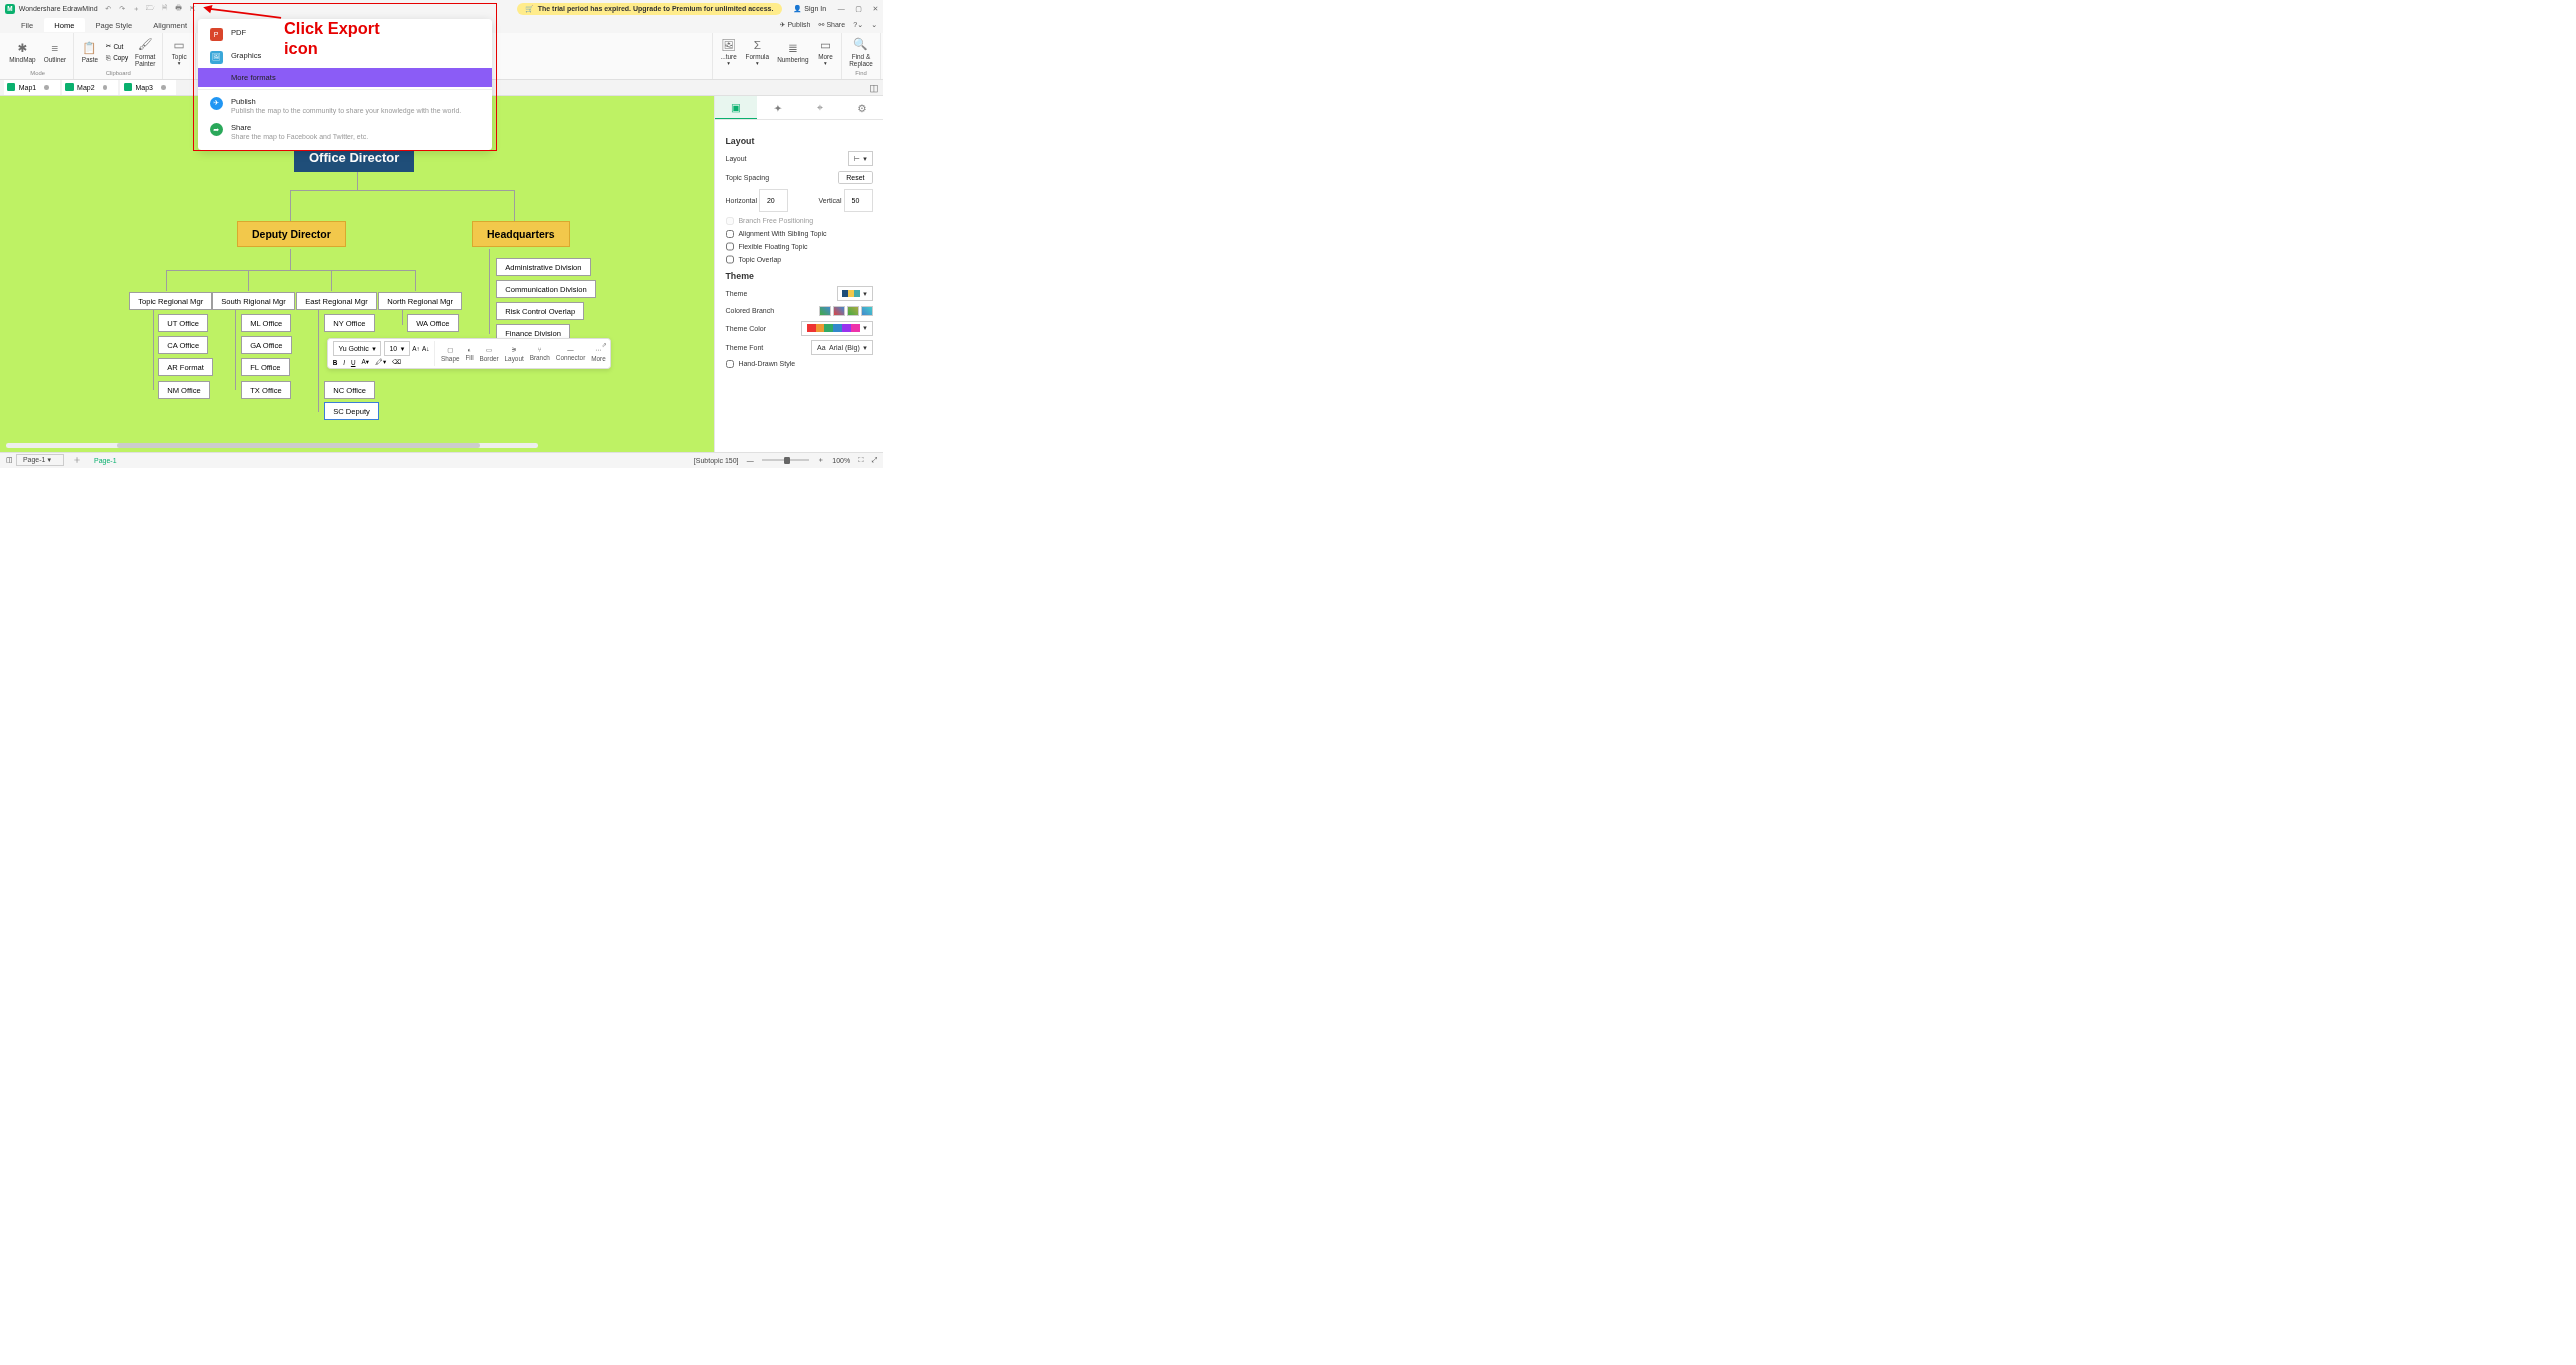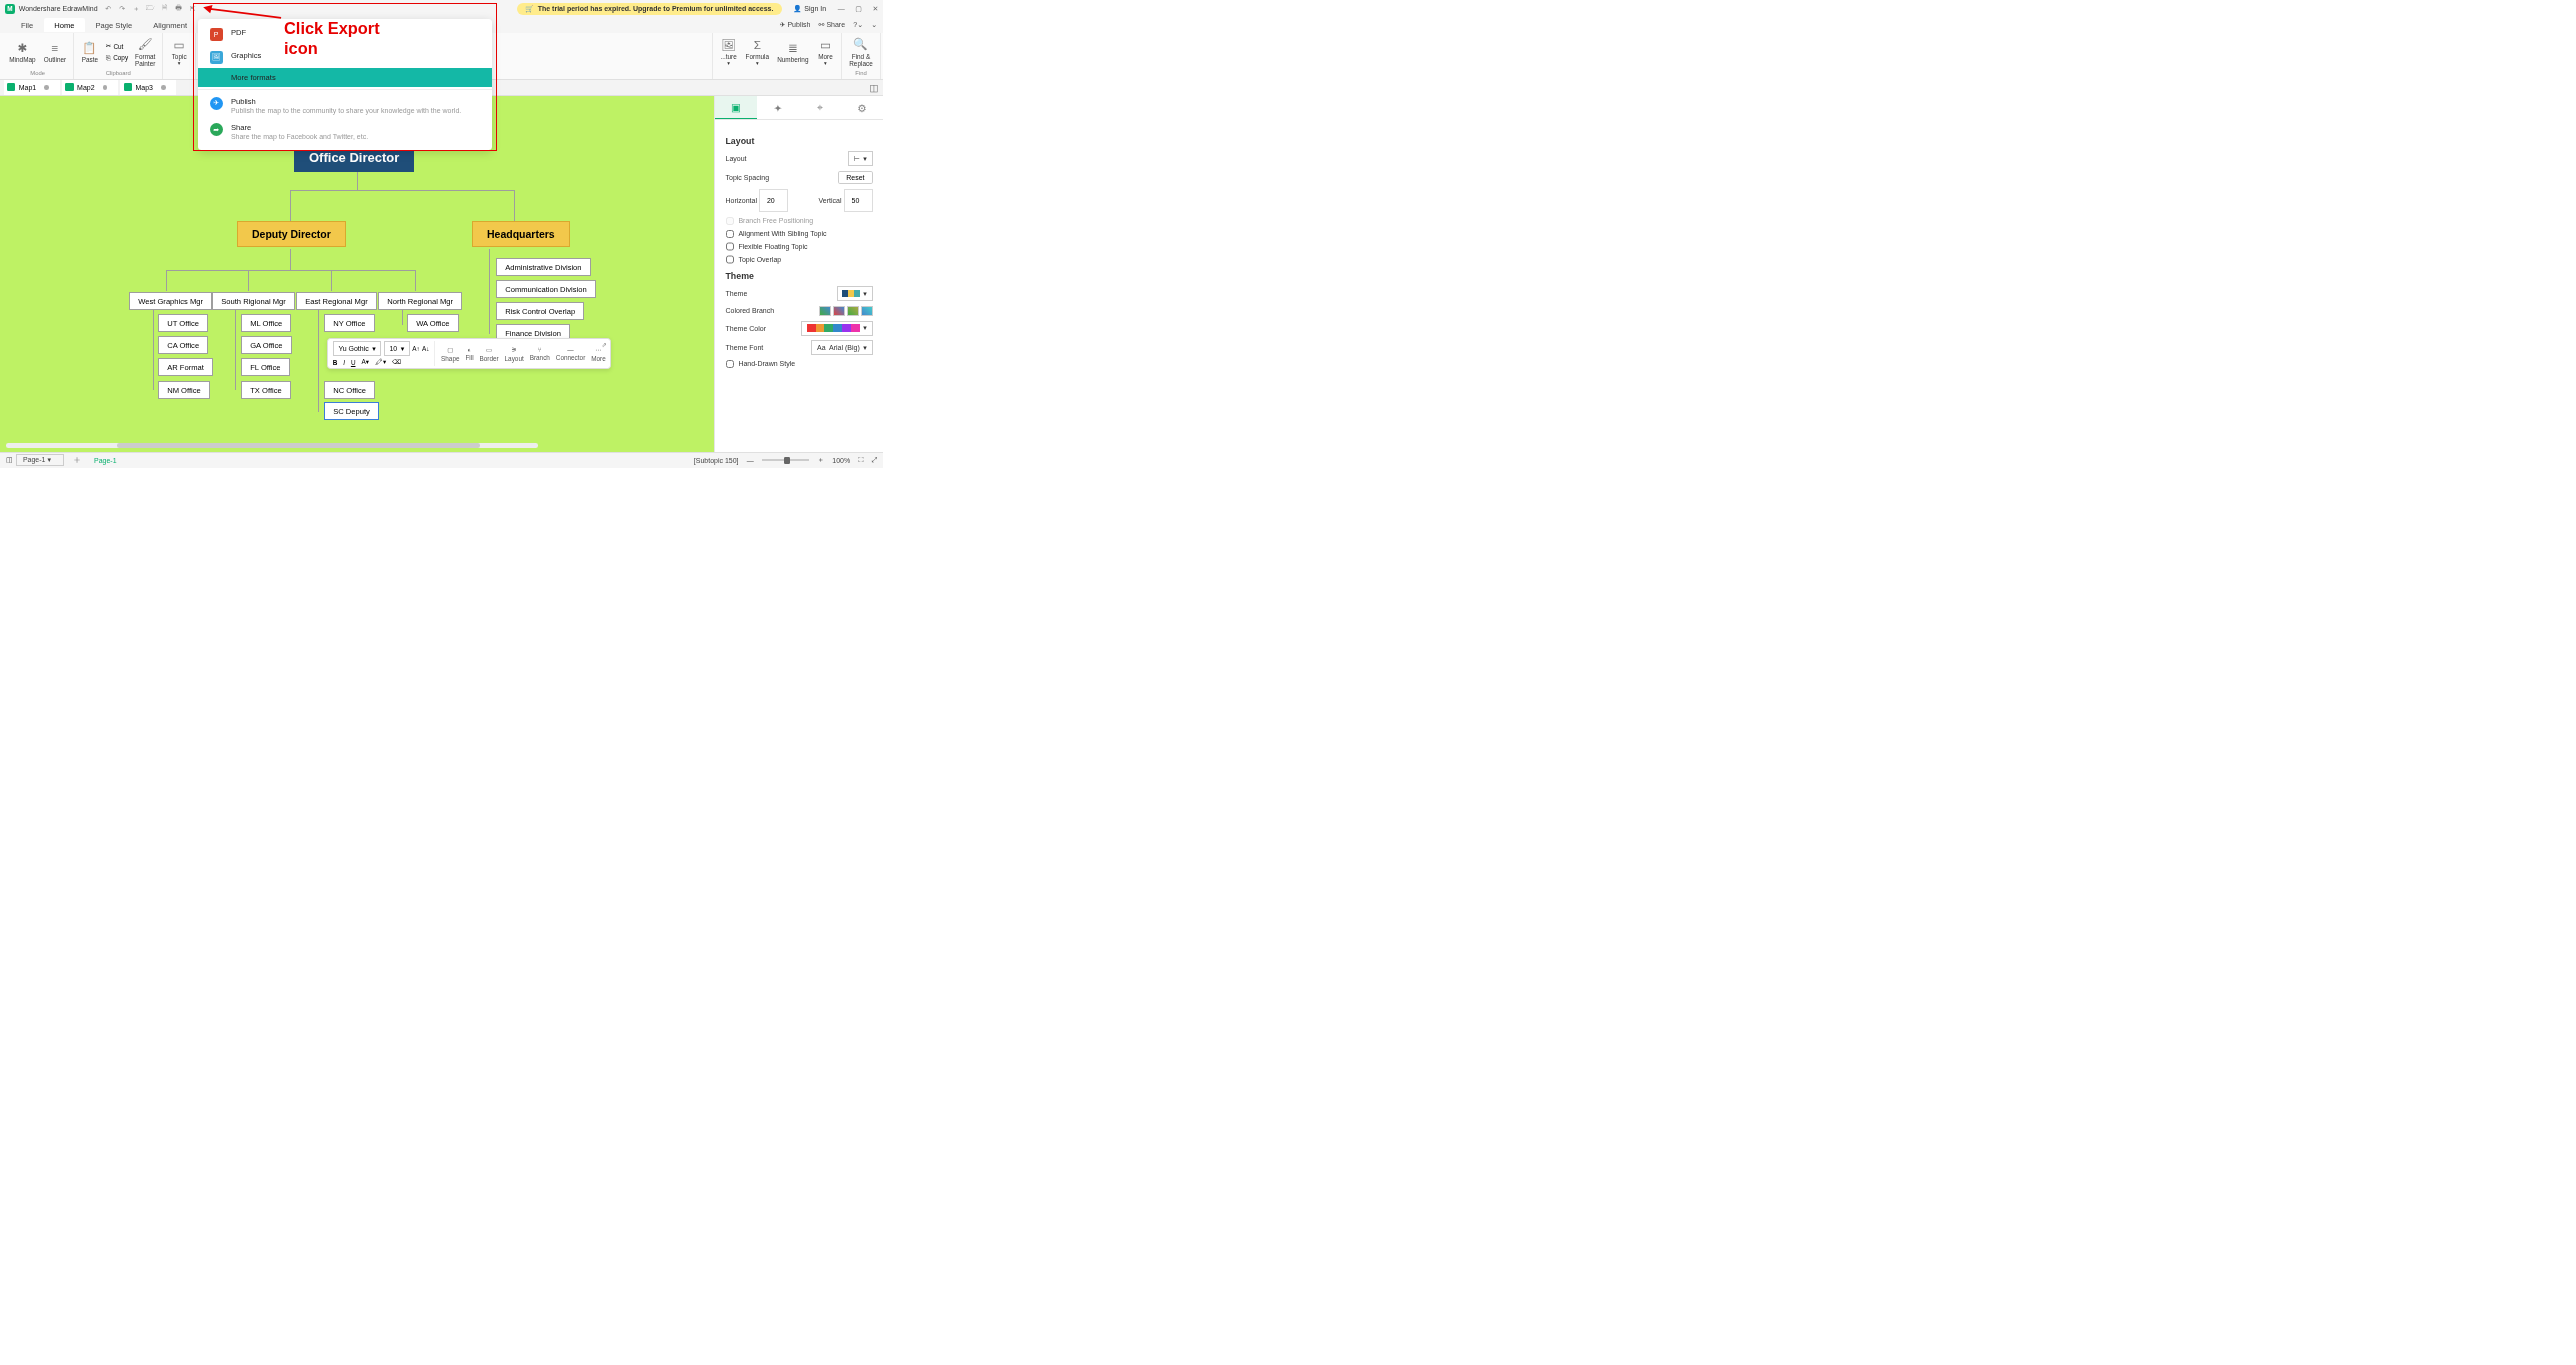--- a/index.html
+++ b/index.html
@@ -74,21 +74,21 @@
 
 .status-bar { position: absolute; left: 0; right: 0; bottom: 0; height: 16.4px; background: #f5f5f5; border-top: 0.6px solid #e0e0e0; display: flex; align-items: center; padding: 0 5.9px; font-size: 7px; color: #444; }
 .status-bar .pg { border: 0.6px solid #ccc; padding: 1.2px 11.7px 1.2px 5.9px; margin: 0 3.5px; }
 .status-bar .plus { font-size: 10.5px; margin-left: 4.7px; opacity: 0.6; }
 .status-bar .pg2 { color: #0ab06e; margin-left: 11.7px; }
 .status-bar .right { margin-left: auto; display: flex; align-items: center; gap: 8.2px; }
 
 
 .export-dd { position: absolute; left: 198px; top: 19px; width: 294px; background: #fff; border-radius: 3.5px; box-shadow: 0 2.3px 9.4px rgba(0,0,0,0.15); z-index: 50; padding: 4.7px 0; }
 .dd-item { display: flex; align-items: flex-start; gap: 8.2px; padding: 4.7px 11.7px; font-size: 7.6px; color: #333; }
-.dd-item:hover, .dd-item.hover { background: #14b8a6; }
+.dd-item:hover, .dd-item.hover { background: #8b5cf6; }
 .dd-item .ico { width: 13px; height: 13px; border-radius: 2.3px; display: flex; align-items: center; justify-content: center; font-size: 7px; color: #fff; flex-shrink: 0; }
 .dd-item .txt .t { font-size: 7.6px; color: #222; }
 .dd-item .txt .s { font-size: 7px; color: #999; margin-top: 1.2px; }
 .dd-sep { height: 0.6px; background: #eee; margin: 2.3px 0; }
 
 
 .annot-box { position: absolute; left: 193px; top: 2.9px; width: 304px; height: 148px; border: 1.8px solid #e60000; z-index: 60; pointer-events: none; }
 .annot-text { position: absolute; left: 284px; top: 19px; color: #e60000; font-size: 16.4px; font-weight: 700; z-index: 61; pointer-events: none; line-height: 1.2; }
 .annot-arrow { position: absolute; z-index: 61; pointer-events: none; }
 
@@ -265,21 +265,21 @@
     <div class="connector" style="left:153px;top:211px;width:1.2px;height:83px"></div>
     <div class="connector" style="left:235px;top:211px;width:1.2px;height:83px"></div>
     <div class="connector" style="left:318px;top:211px;width:1.2px;height:105px"></div>
     <div class="connector" style="left:402px;top:211px;width:1.2px;height:17.6px"></div>
     <div class="connector" style="left:489px;top:153px;width:1.2px;height:85px"></div>
 
     <div class="node root" style="left:294px;top:47px">Office Director</div>
     <div class="node mid" style="left:237px;top:125px">Deputy Director</div>
     <div class="node mid" style="left:472px;top:125px">Headquarters</div>
 
-    <div class="node" style="left:129px;top:196px">West Graphics Mgr</div>
+    <div class="node" style="left:129px;top:196px">Topic Regional Mgr</div>
     <div class="node" style="left:212px;top:196px">South Rigional Mgr</div>
     <div class="node" style="left:296px;top:196px">East Regional Mgr</div>
     <div class="node" style="left:378px;top:196px">North Regional Mgr</div>
 
     <div class="node" style="left:158px;top:218px">UT Office</div>
     <div class="node" style="left:158px;top:240px">CA Office</div>
     <div class="node" style="left:158px;top:262px">AR Format</div>
     <div class="node" style="left:158px;top:285px">NM Office</div>
 
     <div class="node" style="left:241px;top:218px">ML Office</div>

